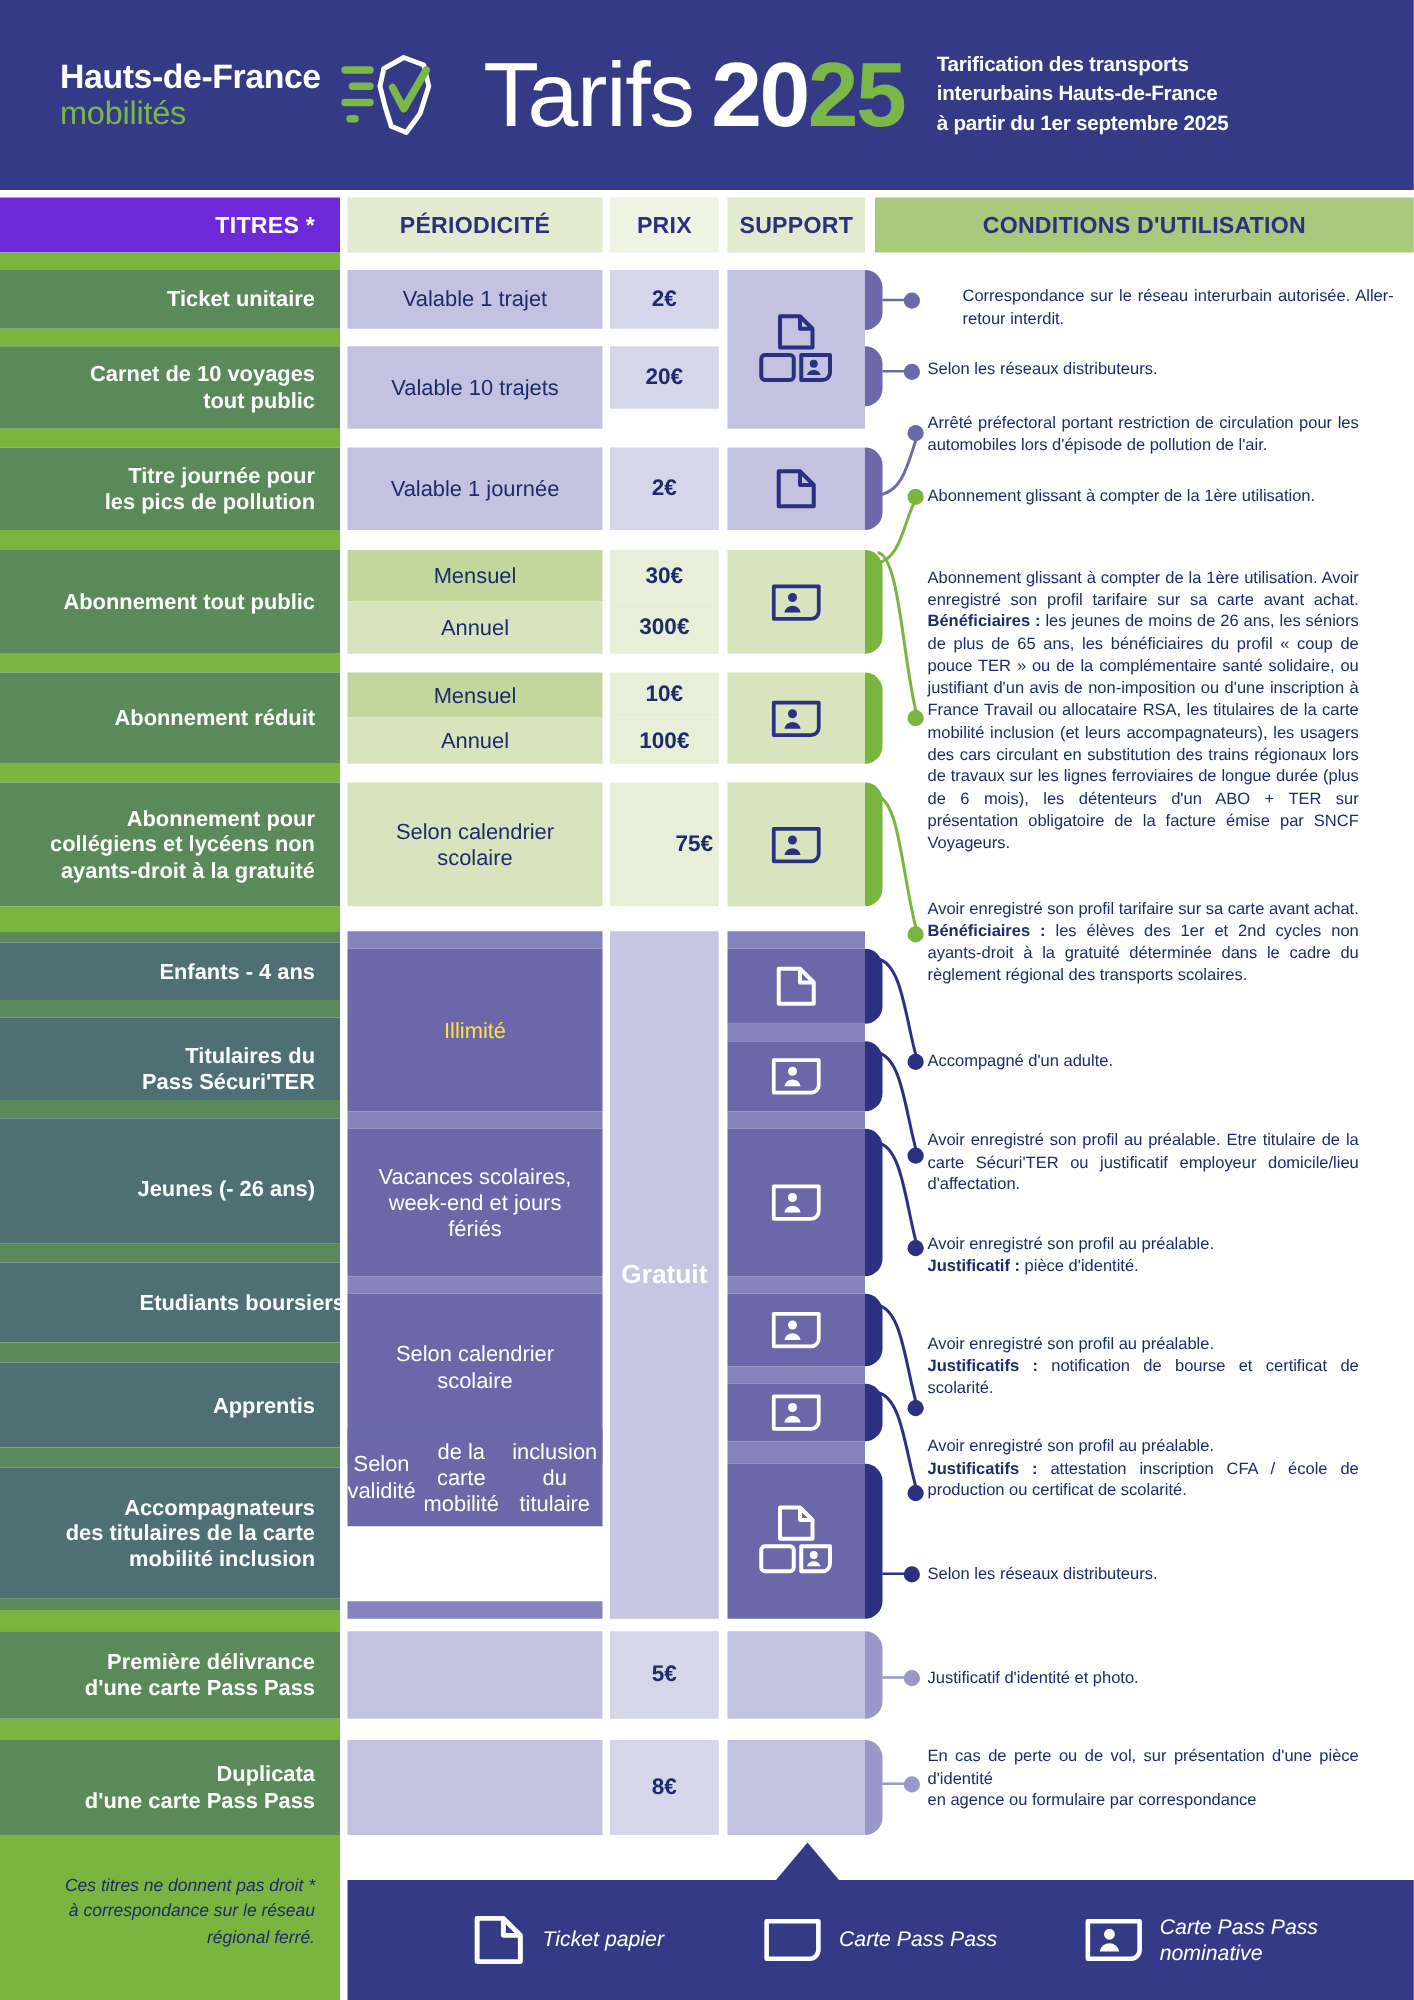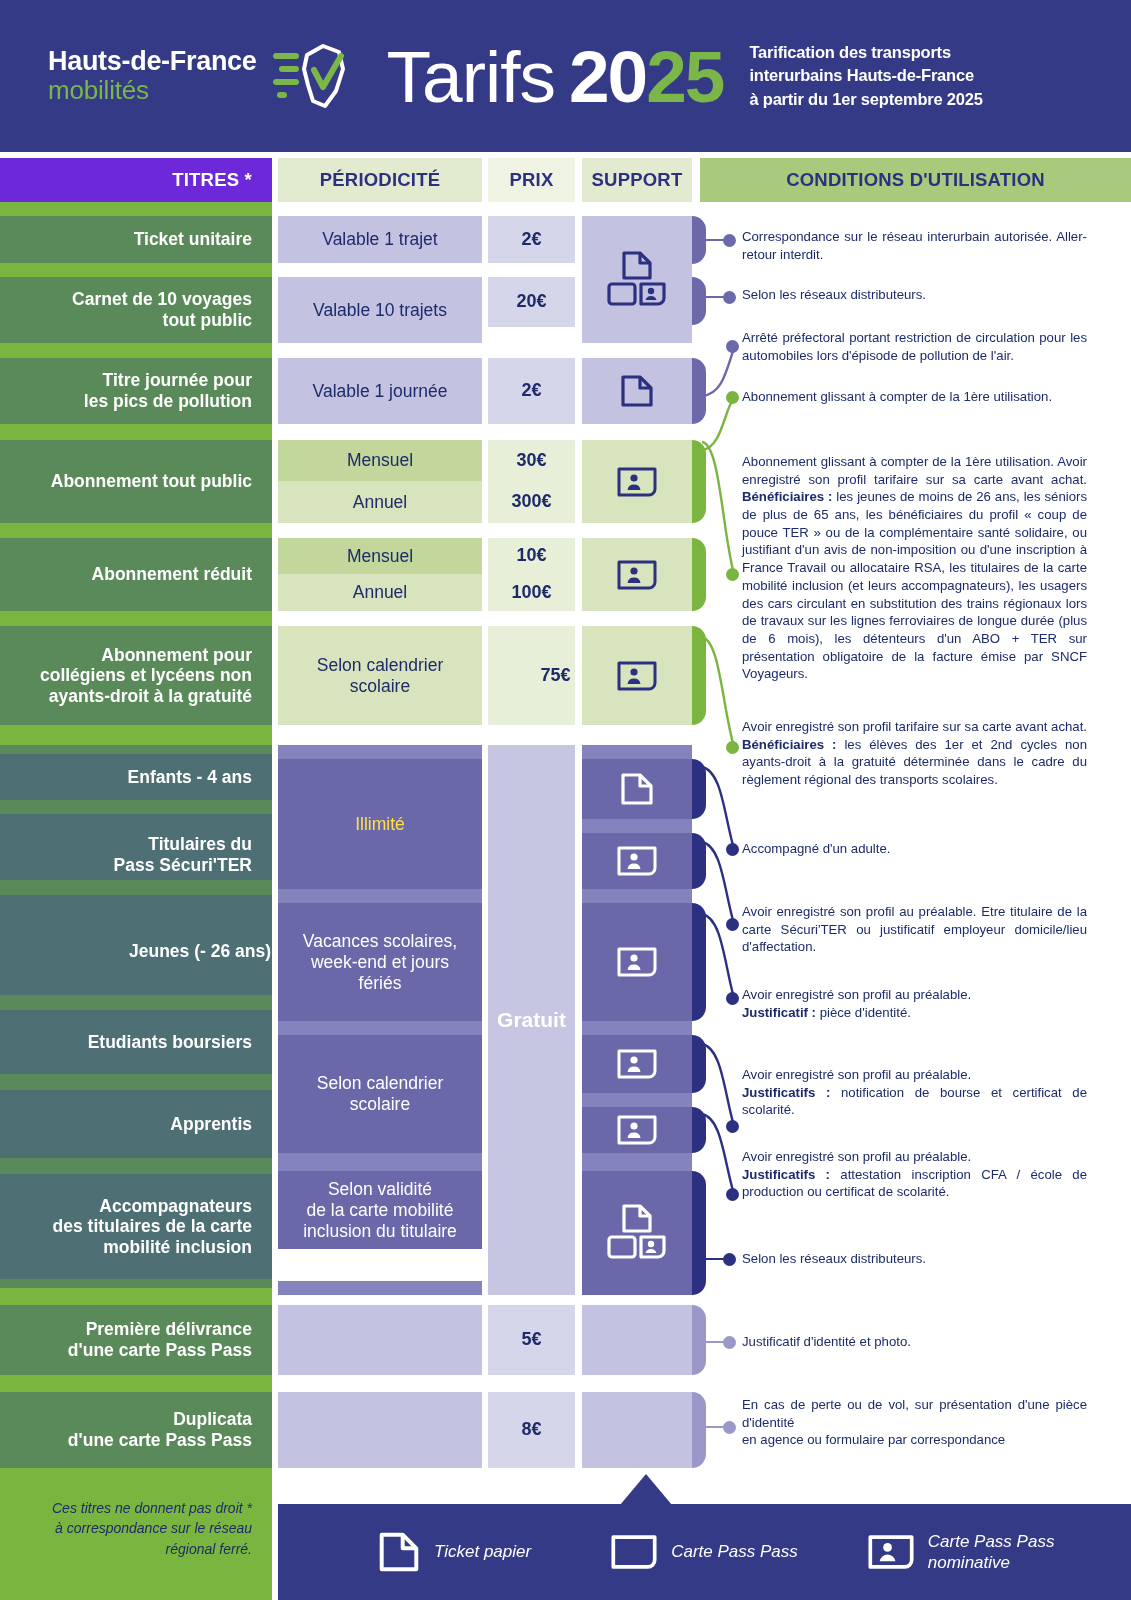--- a/index.html
+++ b/index.html
@@ -198,22 +198,22 @@
   <span>ayants-droit à la gratuité</span>
 </div>
 
 <div class="rowlabel" style="top:754px;height:46px;">Enfants - 4 ans</div>
 
 <div class="rowlabel" style="top:822px;height:66px;flex-direction:column;align-items:flex-end;justify-content:center;">
   <span>Titulaires du</span>
   <span>Pass Sécuri'TER</span>
 </div>
 
-<div class="rowlabel" style="top:895px;height:112px;margin-left:19px;">Jeunes (- 26 ans)</div>
-<div class="rowlabel" style="top:1010px;height:64px;">Etudiants boursiers</div>
+<div class="rowlabel" style="top:895px;height:112px;">Jeunes (- 26 ans)</div>
+<div class="rowlabel" style="top:1010px;height:64px;margin-left:24px;">Etudiants boursiers</div>
 <div class="rowlabel" style="top:1090px;height:68px;">Apprentis</div>
 
 <div class="rowlabel" style="top:1174px;height:105px;flex-direction:column;align-items:flex-end;justify-content:center;">
   <span>Accompagnateurs</span>
   <span>des titulaires de la carte</span>
   <span>mobilité inclusion</span>
 </div>
 
 <div class="rowlabel" style="top:1305px;height:70px;flex-direction:column;align-items:flex-end;justify-content:center;">
   <span>Première délivrance</span>
@@ -295,21 +295,21 @@
   <span>Vacances scolaires,</span>
   <span>week-end et jours</span>
   <span>fériés</span>
 </div>
 <div class="cell c-per f-purple2" style="top:1021px;height:14px;"></div>
 <div class="cell c-per f-purple" style="top:1035px;height:118px;flex-direction:column;color:#ffffff;">
   <span>Selon calendrier</span>
   <span>scolaire</span>
 </div>
 <div class="cell c-per f-purple2" style="top:1153px;height:18px;"></div>
-<div class="cell c-per f-purple" style="top:1171px;height:78px;flex-direction:column;color:#ffffff;">
+<div class="cell c-per f-purple" style="top:1143px;height:78px;flex-direction:row;color:#ffffff;">
   <span>Selon validité</span>
   <span>de la carte mobilité</span>
   <span>inclusion du titulaire</span>
 </div>
 <div class="cell c-per f-purple2" style="top:1281px;height:14px;"></div>
 
 <div class="cell c-prix f-purplel" style="top:745px;height:550px;color:#ffffff;font-size:21px;">Gratuit</div>
 
 <div class="cell c-sup f-purple2" style="top:745px;height:14px;"></div>
 <div class="cell c-sup f-purple" style="top:759px;height:60px;">
@@ -437,21 +437,21 @@
 <div class="dot dot-d" style="left:723px;top:1253px;"></div>
 
 <div class="tab" style="top:1305px;height:70px;background:#9a97c9;"></div>
 <div class="lead" style="left:706px;top:1341px;width:22px;background:#9a97c9;"></div>
 <div class="dot" style="left:723px;top:1336px;background:#9a97c9;"></div>
 
 <div class="tab" style="top:1392px;height:76px;background:#9a97c9;"></div>
 <div class="lead" style="left:706px;top:1426px;width:22px;background:#9a97c9;"></div>
 <div class="dot" style="left:723px;top:1421px;background:#9a97c9;"></div>
 
-<div class="cond" style="top:228px;">Correspondance sur le réseau interurbain autorisée. Aller-retour interdit.</div>
+<div class="cond" style="top:228px;margin-left:28px;">Correspondance sur le réseau interurbain autorisée. Aller-retour interdit.</div>
 <div class="cond" style="top:286px;">Selon les réseaux distributeurs.</div>
 <div class="cond" style="top:329px;">Arrêté préfectoral portant restriction de circulation pour les automobiles lors d'épisode de pollution de l'air.</div>
 <div class="cond" style="top:388px;">Abonnement glissant à compter de la 1ère utilisation.</div>
 
 <div class="cond" style="top:453px;">
   <span>Abonnement glissant à compter de la 1ère utilisation. Avoir enregistré son profil tarifaire sur sa carte avant achat.</span>
   <b>Bénéficiaires :</b><span> les jeunes de moins de 26 ans, les séniors de plus de 65 ans, les bénéficiaires du profil « coup de pouce TER » ou de la complémentaire santé solidaire, ou justifiant d'un avis de non-imposition ou d'une inscription à France Travail ou allocataire RSA, les titulaires de la carte mobilité inclusion (et leurs accompagnateurs), les usagers des cars circulant en substitution des trains régionaux lors de travaux sur les lignes ferroviaires de longue durée (plus de 6 mois), les détenteurs d'un ABO + TER sur présentation obligatoire de la facture émise par SNCF Voyageurs.</span>
 </div>
 
 <div class="cond" style="top:718px;">

